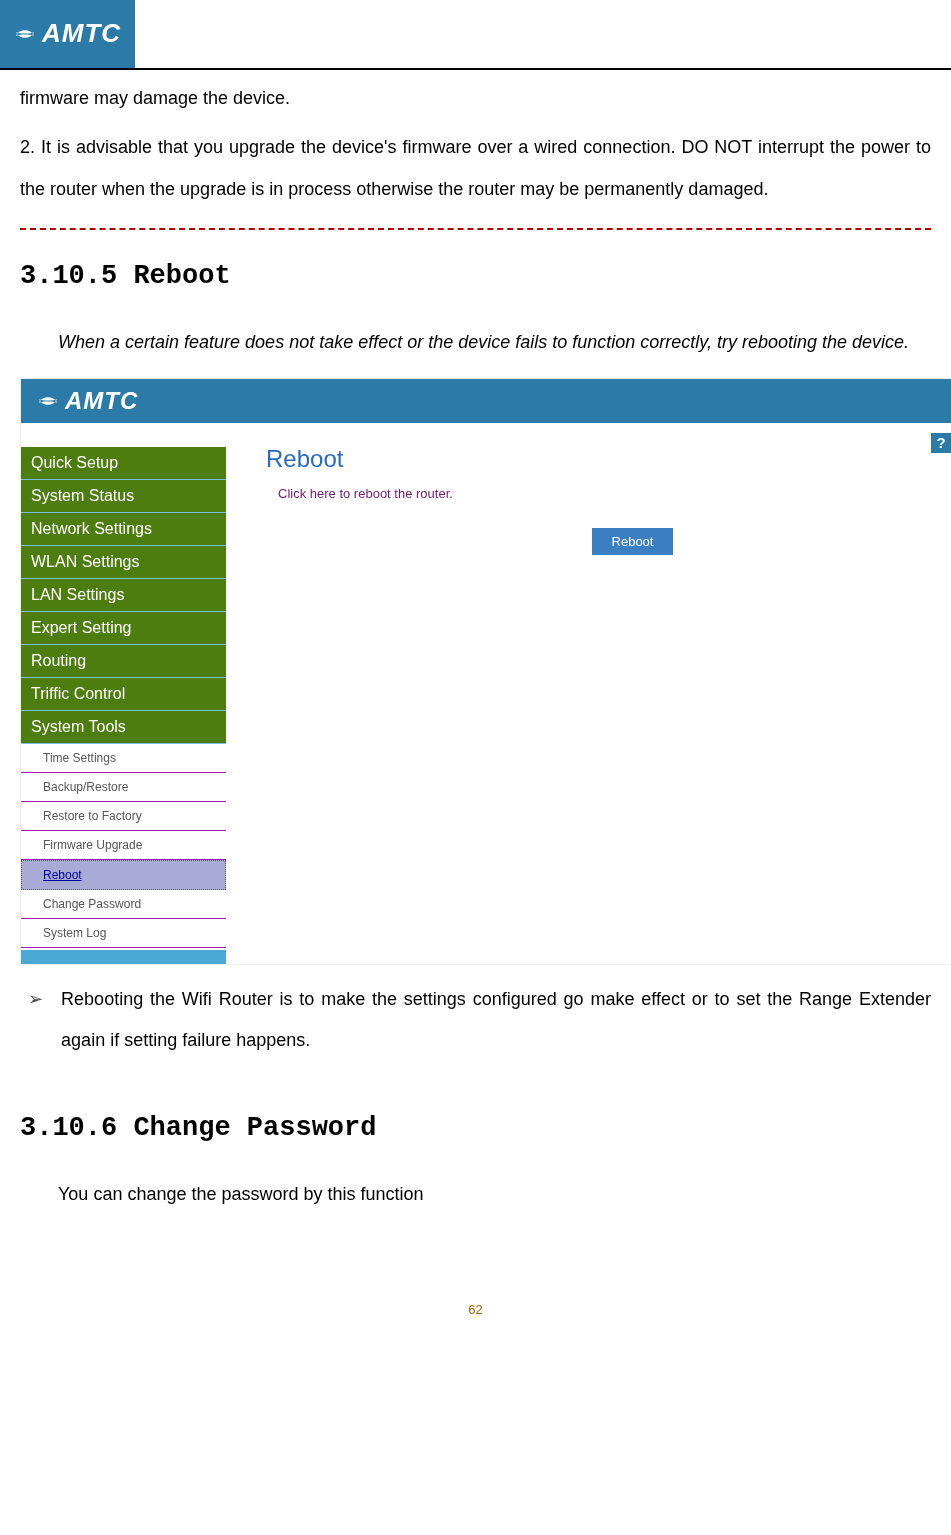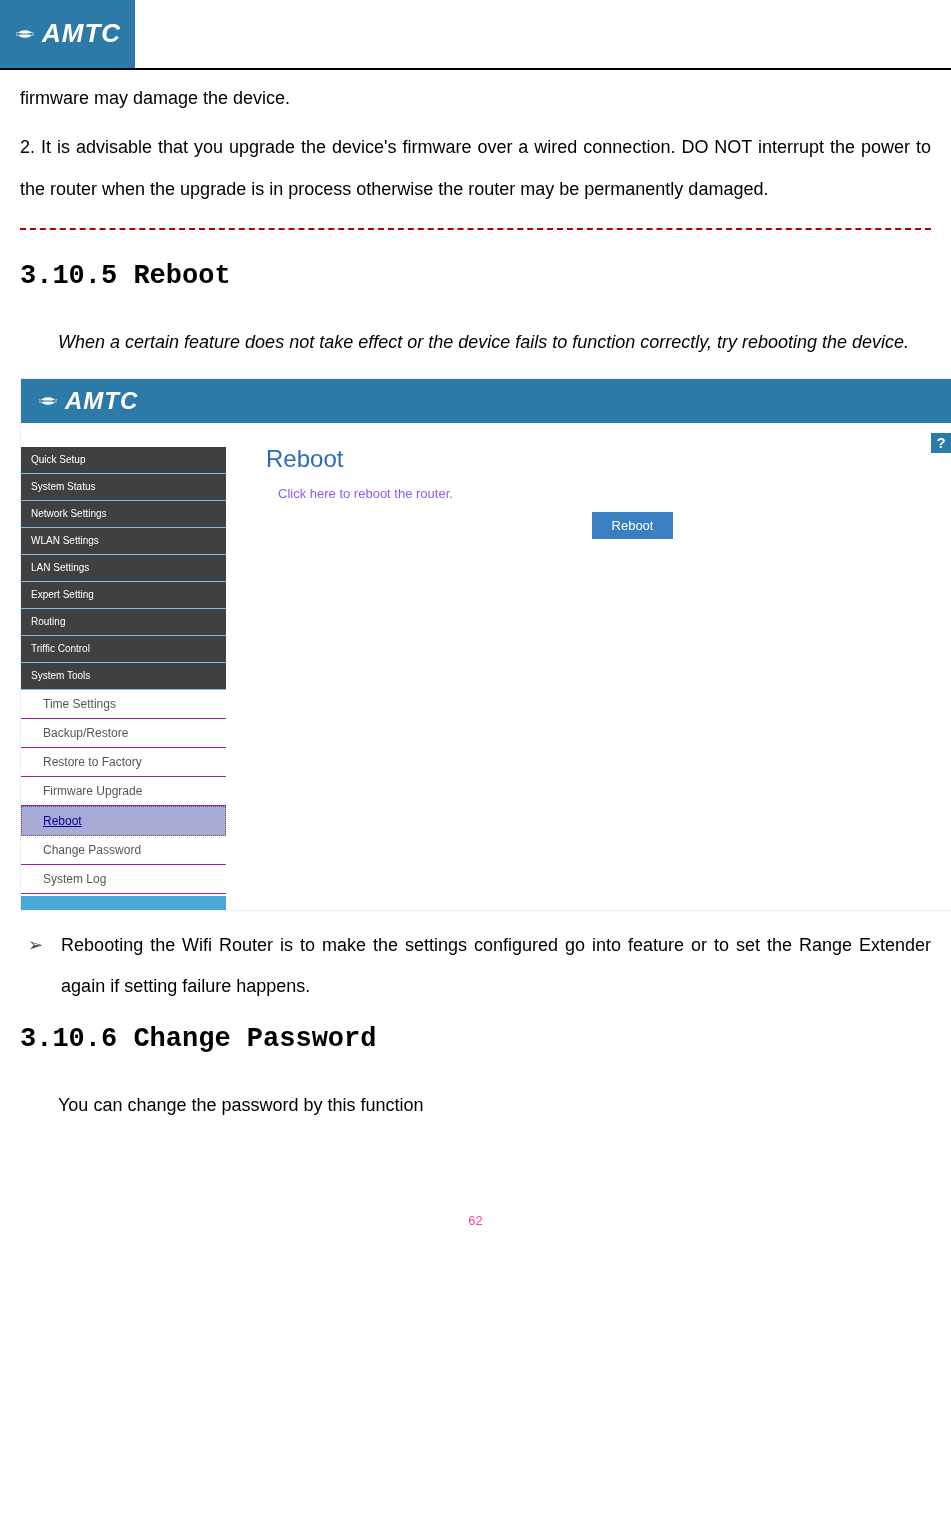--- a/index.html
+++ b/index.html
@@ -75,23 +75,23 @@
       height: 44px;
     }
     .ss-body { display: flex; position: relative; }
     .sidebar {
       width: 205px;
       display: flex;
       flex-direction: column;
       padding-top: 24px;
     }
     .nav-item {
-      background: #404040;
-      color: #fff;
-      font-size: 10px;
+      background: #4d7c0f;
+      color: #fff;
+      font-size: 16px;
       padding: 8px 10px;
       border-bottom: 1px solid #7cbfe0;
     }
     .sub-item {
       background: #fff;
       color: #565656;
       font-size: 12px;
       padding: 8px 10px 8px 22px;
       border-bottom: 1px solid #a21caf;
     }
@@ -113,23 +113,23 @@
       position: relative;
       min-height: 440px;
     }
     .content-title {
       color: #2a6bbd;
       font-size: 24px;
       font-family: Arial, sans-serif;
       margin-bottom: 16px;
     }
     .content-subtitle {
-      color: #8b5cf6;
+      color: #701a75;
       font-size: 13px;
-      margin-bottom: 12px;
+      margin-bottom: 28px;
       margin-left: 12px;
     }
     .reboot-btn-wrap { display: flex; justify-content: center; padding-left: 60px; }
     .reboot-btn {
       background: #3a7fc1;
       color: #fff;
       font-size: 13px;
       padding: 6px 20px;
       border: none;
       cursor: pointer;
@@ -146,21 +146,21 @@
       display: flex;
       align-items: center;
       justify-content: center;
       font-size: 15px;
       font-style: normal;
     }
     .page-number {
       text-align: center;
       font-size: 13px;
       margin-top: 80px;
-      color: #ec4899;
+      color: #a16207;
     }
     .swoosh svg { display: block; }
   </style>
 </head>
 <body>
 
 
 
 <div class="logo-header">
   <span class="swoosh">
@@ -221,24 +221,24 @@
         <div class="content-subtitle">Click here to reboot the router.</div>
         <div class="reboot-btn-wrap">
           <button class="reboot-btn">Reboot</button>
         </div>
       </div>
     </div>
   </div>
 
   <div class="bullet">
     <span class="marker">➢</span>
-    <span>Rebooting the Wifi Router is to make the settings configured go into feature or to set the Range Extender again if setting failure happens.</span>
+    <span>Rebooting the Wifi Router is to make the settings configured go make effect or to set the Range Extender again if setting failure happens.</span>
   </div>
 
-  <h2 class="section" style="margin-top:15px;">3.10.6 Change Password</h2>
+  <h2 class="section" style="margin-top:50px;">3.10.6 Change Password</h2>
 
   <p class="para indent">You can change the password by this function</p>
 
   <div class="page-number">62</div>
 
 </div>
 
 
 
 

